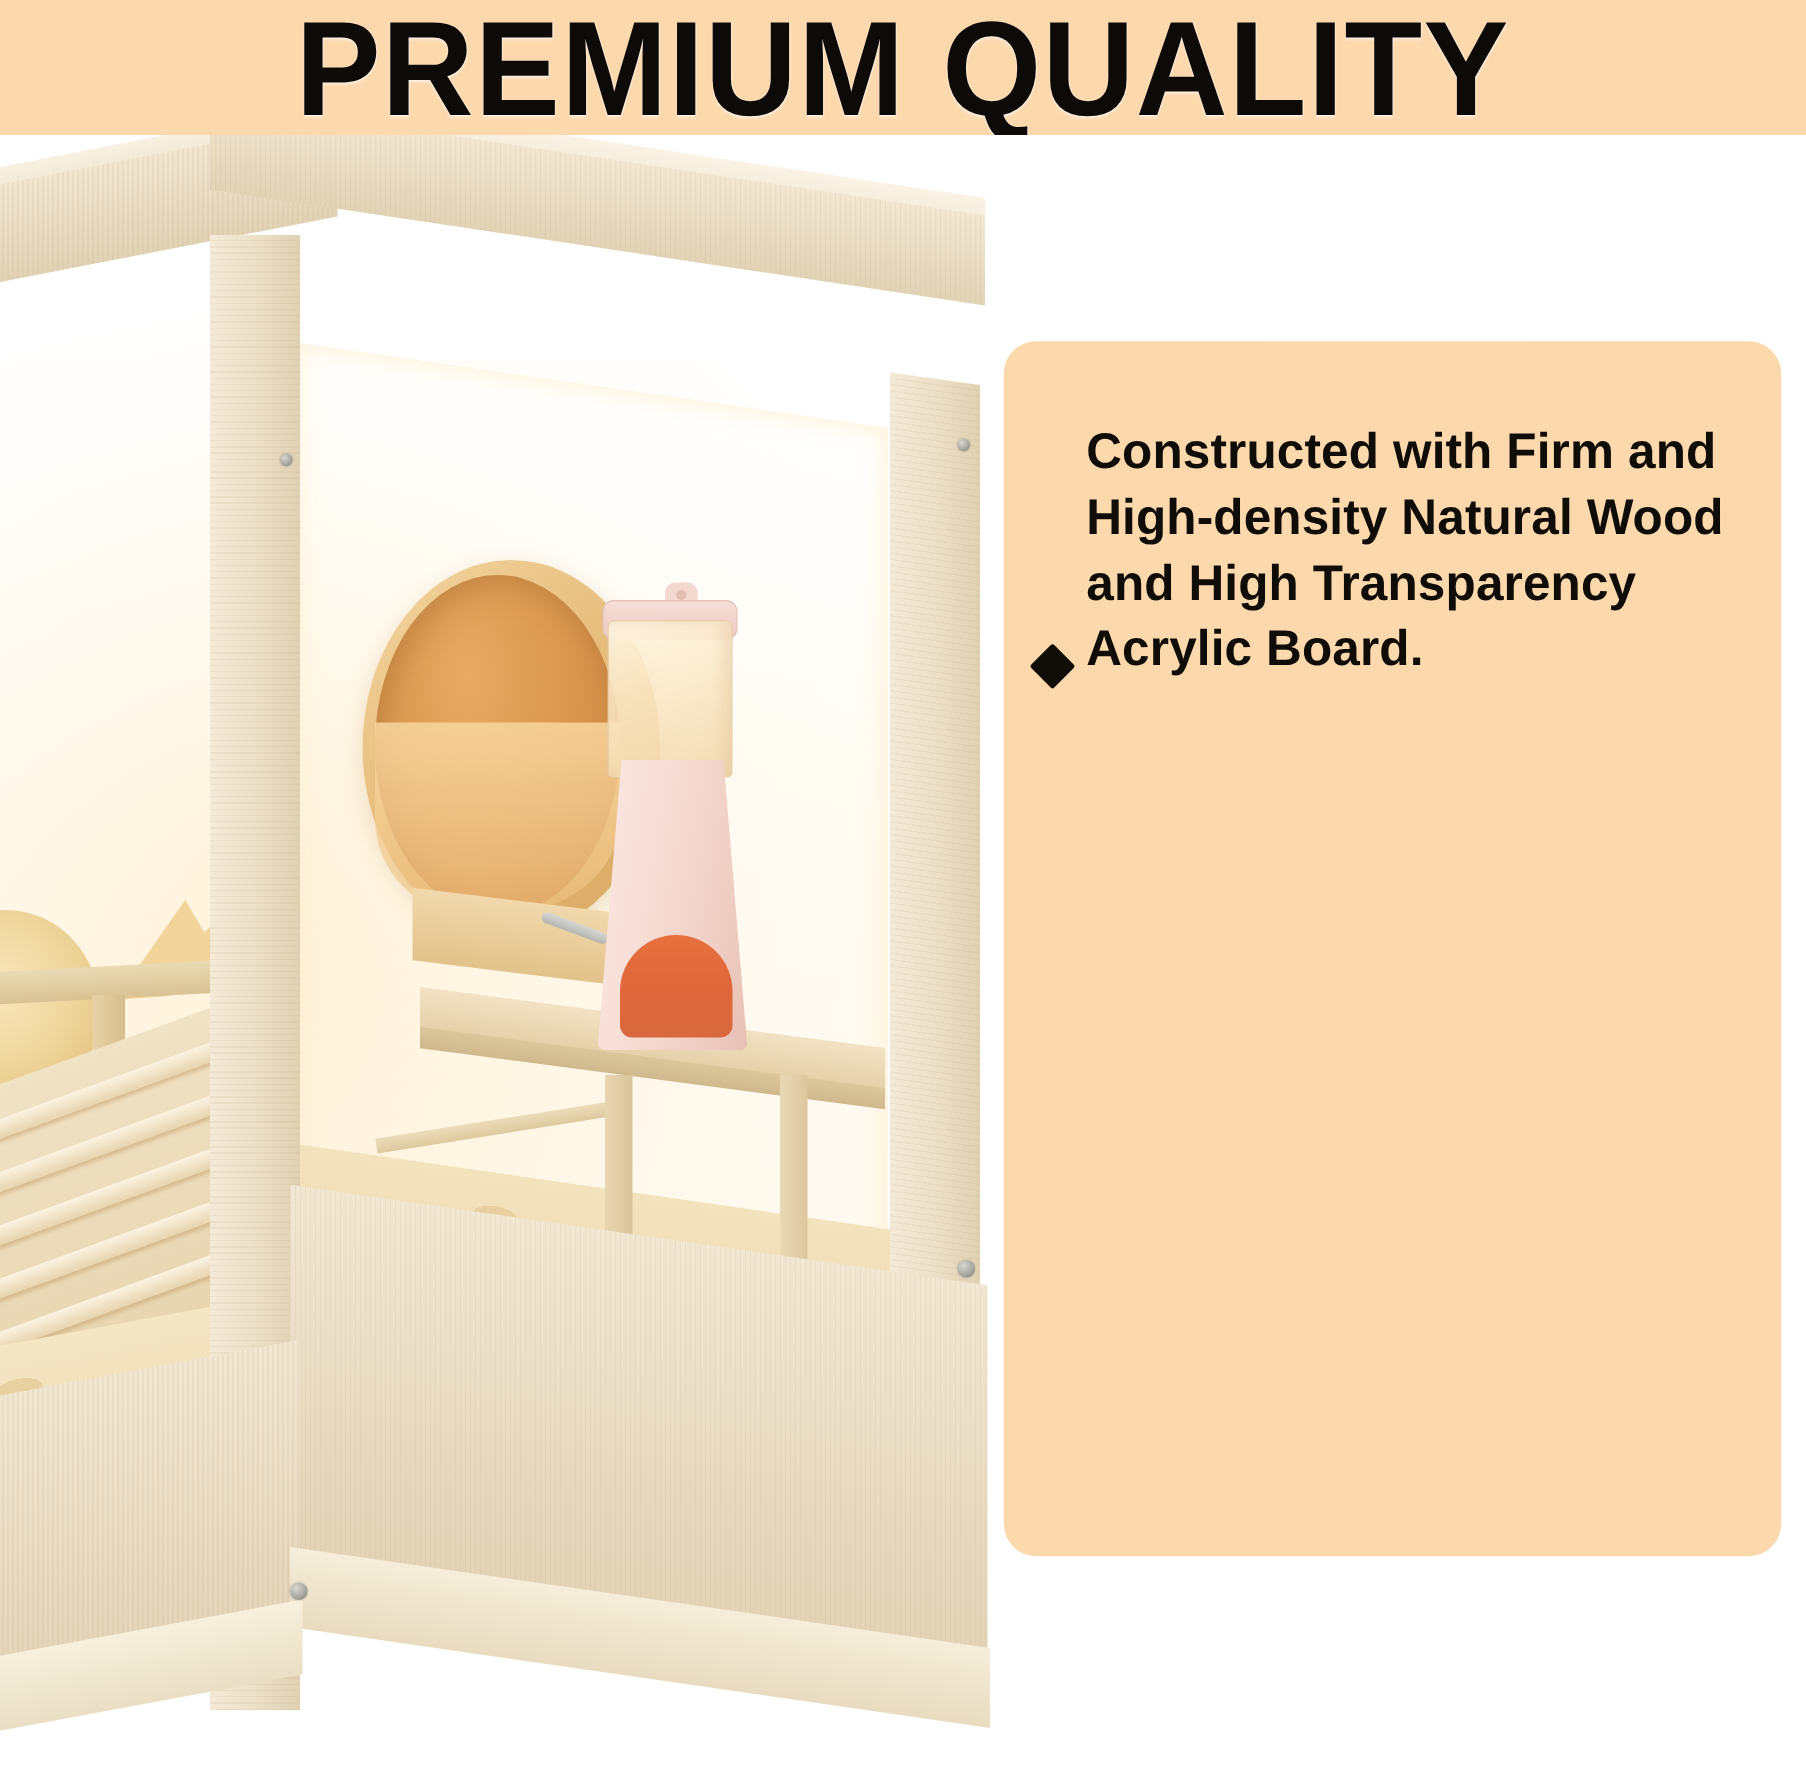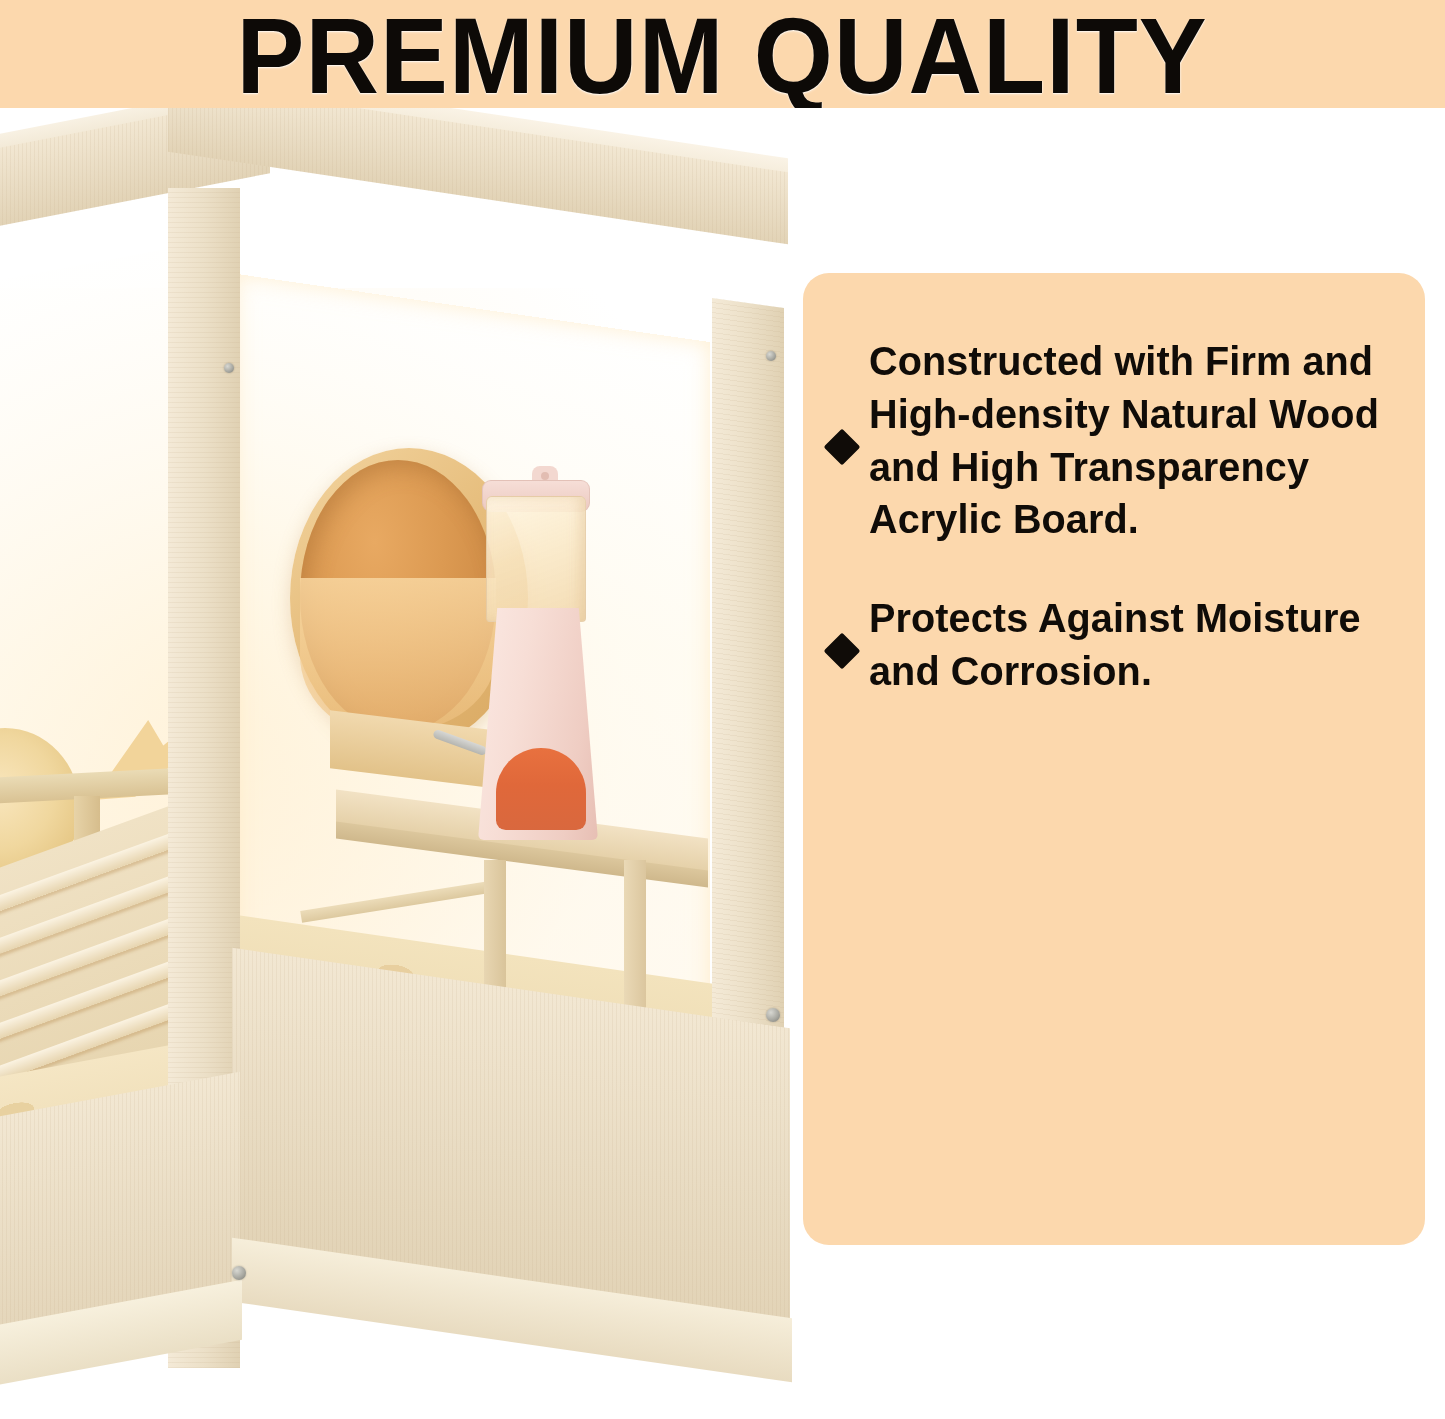--- a/index.html
+++ b/index.html
@@ -423,21 +423,21 @@
     width: 622px;
     height: 972px;
     background: #fcd8ad;
     border-radius: 26px;
     box-sizing: border-box;
     padding: 62px 34px 40px 26px;
   }
   .feature-list { list-style: none; margin: 0; padding: 0; }
   .feature-item {
     display: flex;
-    align-items: center;
+    align-items: flex-end;
     margin-bottom: 46px;
   }
   .feature-item:last-child { margin-bottom: 0; }
   .bullet-diamond {
     flex: 0 0 auto;
     width: 26px; height: 26px;
     margin-top: 12px;
     margin-right: 14px;
     background: #100c08;
     transform: rotate(45deg);
@@ -534,18 +534,14 @@
     <div class="screw" style="left:232px; top:1158px;"></div>
   </div>
 </div>
 
 <div id="feature-panel">
   <ul class="feature-list">
     <li class="feature-item">
       <span class="bullet-diamond"></span>
       <span class="feature-text">Constructed with Firm and High-density Natural Wood and High Transparency Acrylic Board.</span>
     </li>
-    <li class="feature-item">
-      <span class="bullet-diamond"></span>
-      <span class="feature-text">Protects Against Moisture and Corrosion.</span>
-    </li>
   </ul>
 </div>
 
 </body></html>

